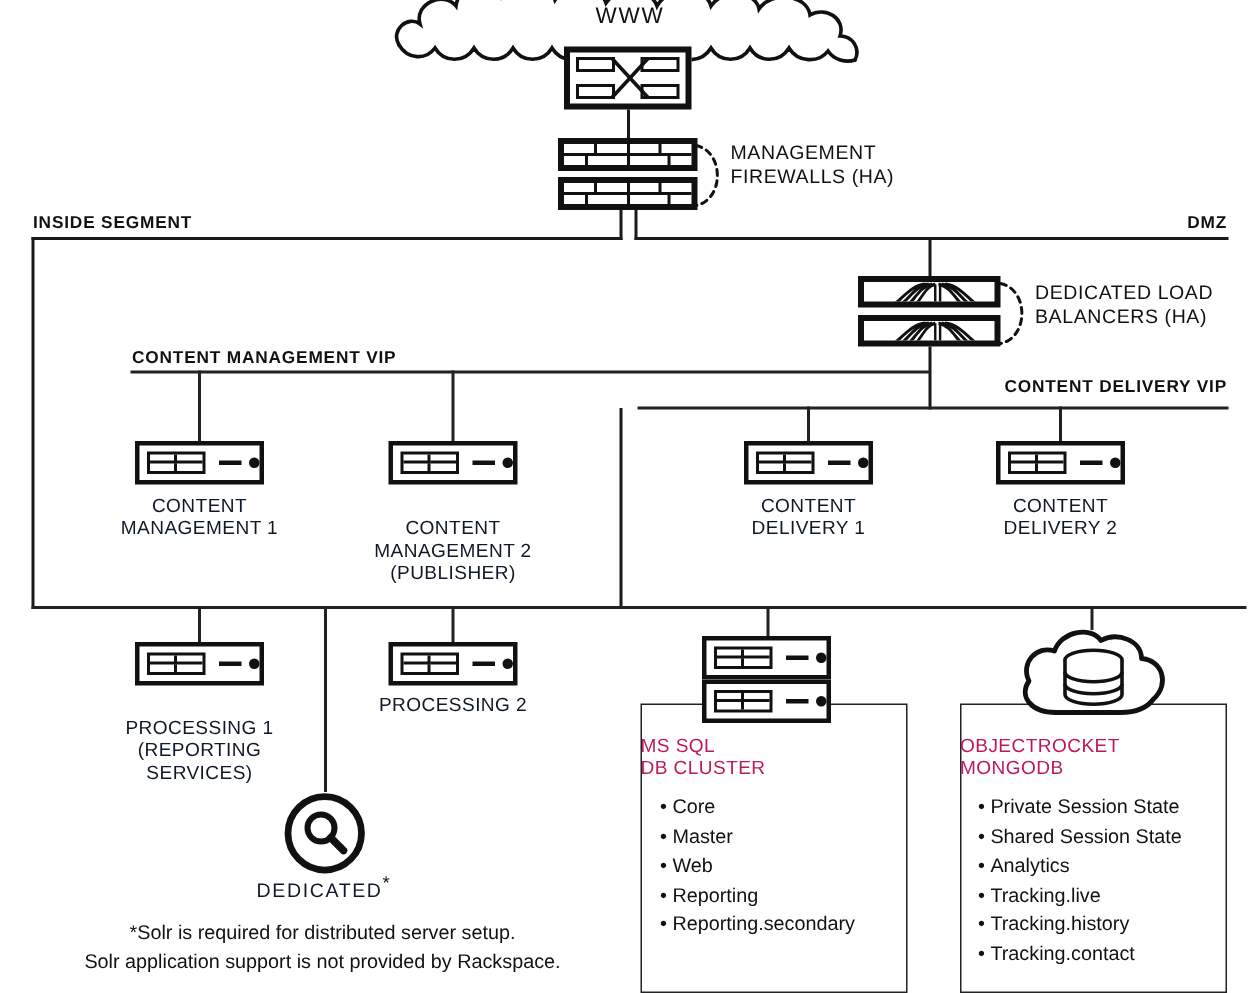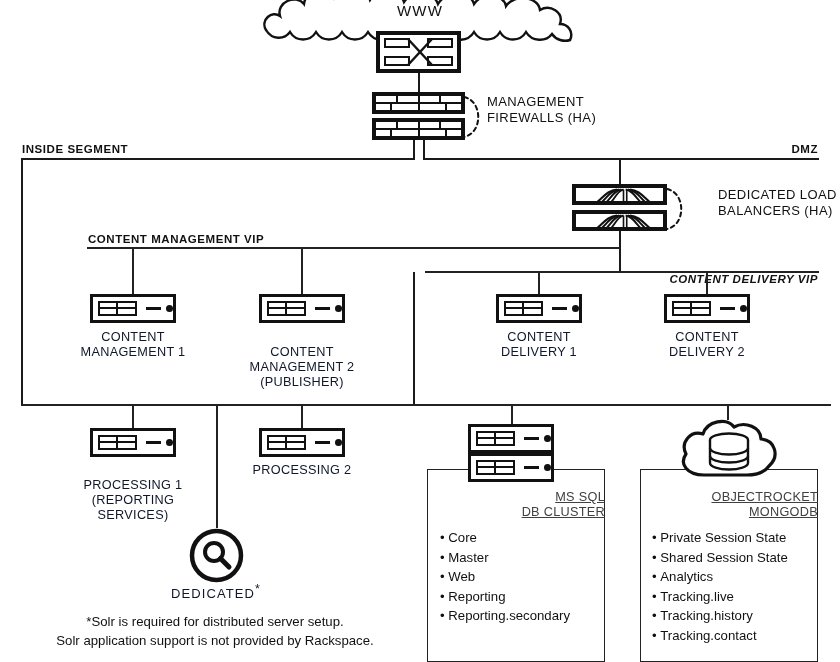--- a/index.html
+++ b/index.html
@@ -141,27 +141,26 @@
 
   
   .detailbox{
     position:absolute;
     box-sizing:border-box;
     border:1.6px solid #222;
     background:transparent;
   }
   .detail-title{
     position:absolute;
-    text-align:right;
+    text-align:left;
     font-size:12.7px;
     line-height:15px;
     letter-spacing:0.3px;
-    color:#404040;
+    color:#be185d;
     white-space:pre-line;
-    text-decoration:underline;
   }
   .detail-list{
     position:absolute;
     margin:0;padding:0;
     list-style:none;
     font-size:13.2px;
     line-height:19.6px;
     color:#111;
   }
   .detail-list li{white-space:nowrap;}
@@ -303,31 +302,31 @@
         <line x1="44" y1="1" x2="44" y2="13"></line>
         <line x1="47" y1="1" x2="47" y2="13"></line>
       </g>
     </svg>
   </div>
   <div class="arc" style="left:664px;top:185px;">
     <svg width="26" height="48" viewBox="0 0 26 48">
       <path d="M3 4 C 22 8, 22 40, 3 44" fill="none" stroke="#111" stroke-width="2" stroke-dasharray="4 3.5" stroke-linecap="round"></path>
     </svg>
   </div>
-  <div class="callout" style="left:690px;top:187px;margin-left:28px;">DEDICATED LOAD
+  <div class="callout" style="left:690px;top:187px;">DEDICATED LOAD
 BALANCERS (HA)</div>
 
   <div class="vline" style="left:619px;top:231px;height:42px;"></div>
 
   <div class="seg-label" style="left:88px;top:233px;">CONTENT MANAGEMENT VIP</div>
   <div class="hline thin" style="left:87px;top:247px;width:533px;"></div>
   <div class="vline thin" style="left:132px;top:247px;height:47px;"></div>
   <div class="vline thin" style="left:301px;top:247px;height:47px;"></div>
 
-  <div class="seg-label" style="right:22px;top:273px;font-style:italic;">CONTENT DELIVERY VIP</div>
+  <div class="seg-label" style="right:22px;top:252px;">CONTENT DELIVERY VIP</div>
   <div class="hline thin" style="left:425px;top:271px;width:394px;"></div>
   <div class="vline thin" style="left:538px;top:271px;height:23px;"></div>
   <div class="vline thin" style="left:706px;top:271px;height:23px;"></div>
 
   <div class="server" style="left:90px;top:294px;width:86px;height:29px;">
     <div class="grid" style="width:40px;height:15px;">
         <i></i>
         <i></i>
         <i></i>
         <i></i>

